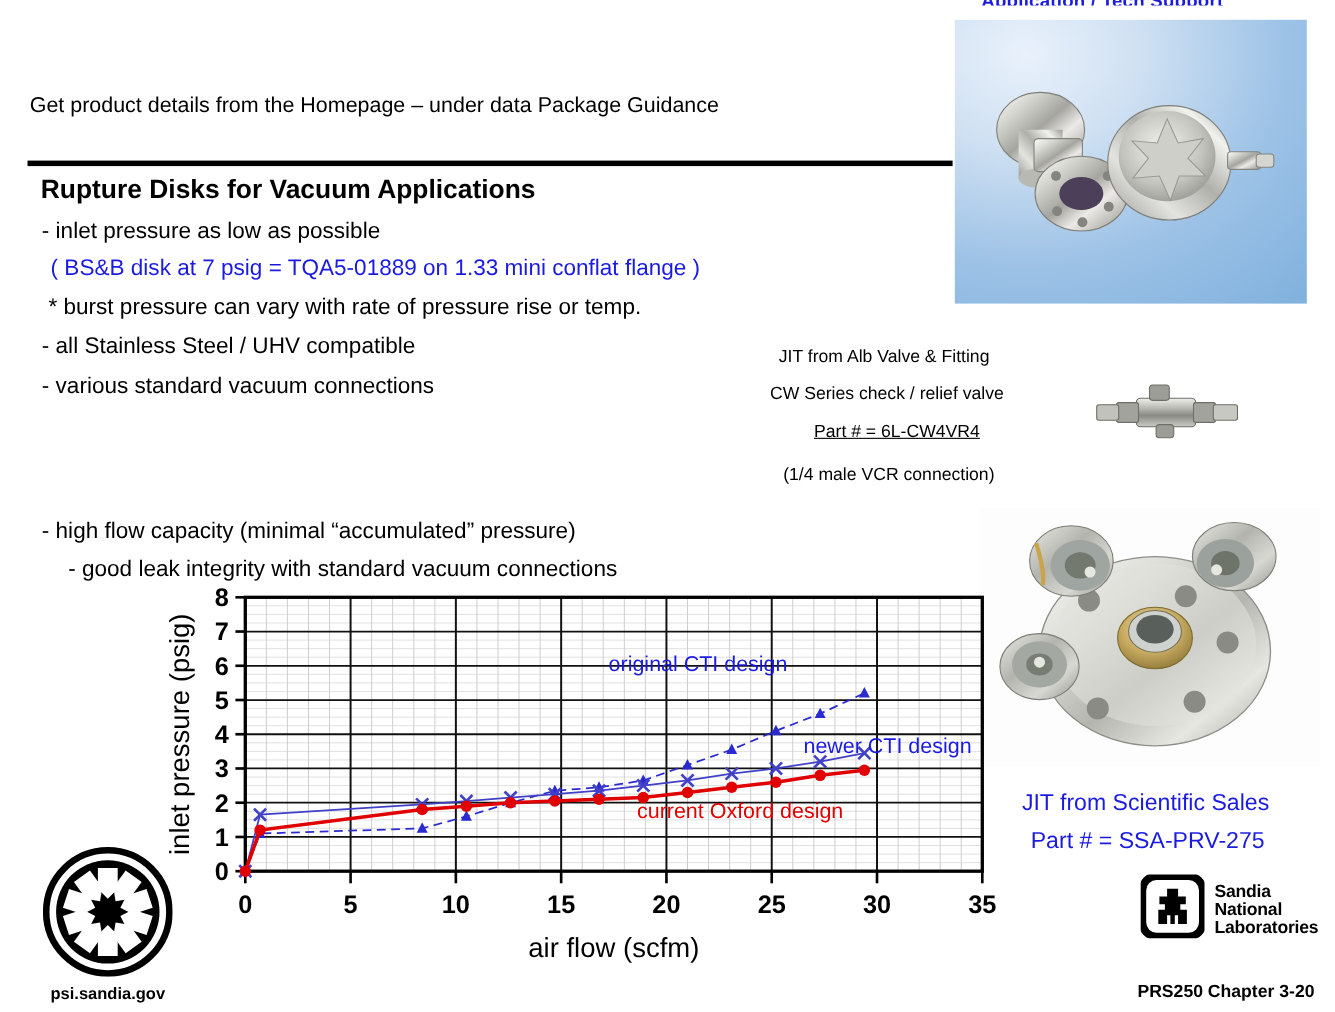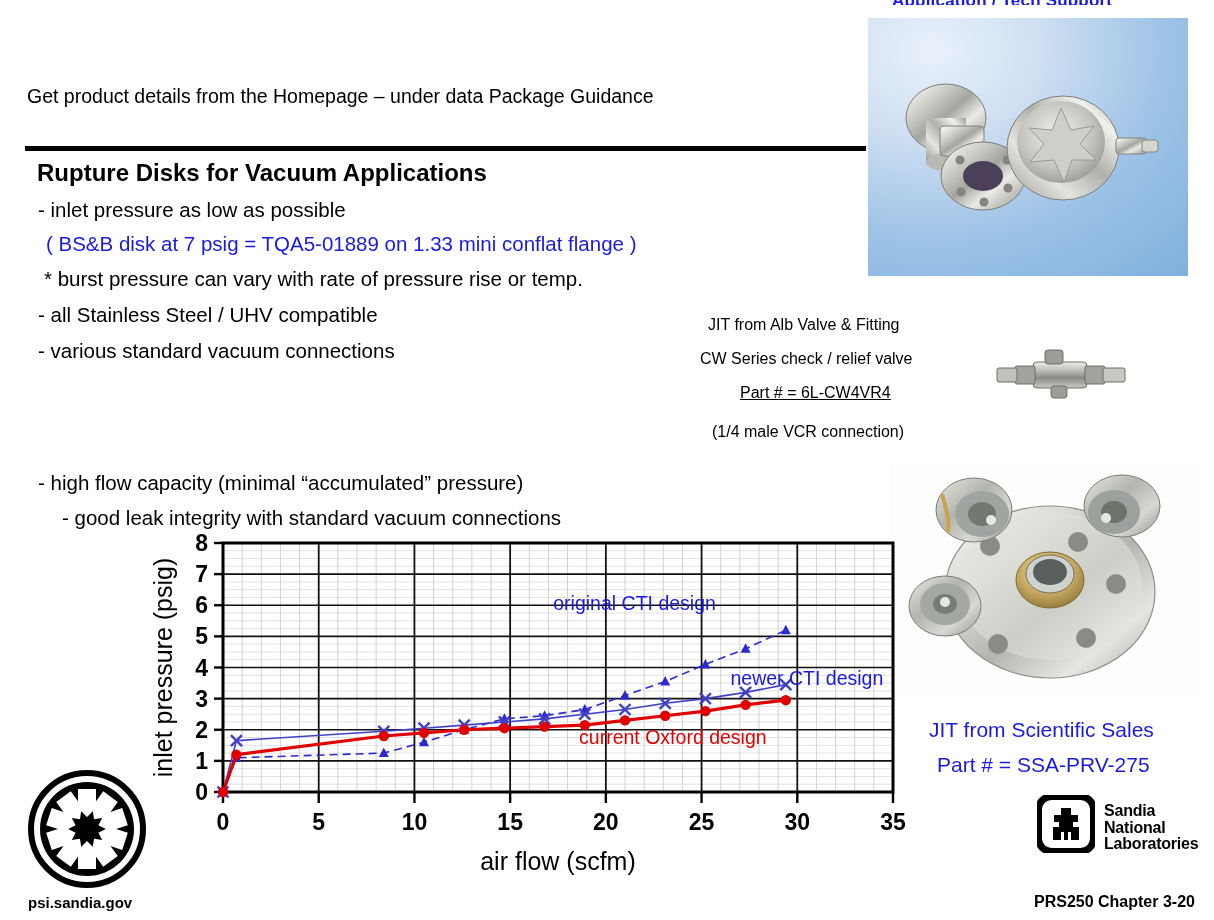--- a/index.html
+++ b/index.html
@@ -57,21 +57,21 @@
     background:
       radial-gradient(120% 120% at 20% 12%, #e9f1fb 0%, #cfe0f2 28%, #9dc2e6 62%, #7fb0dd 100%);
   }
   #photo-check-valve{left:985px;top:340px;width:150px;height:68px;background:transparent;}
   #photo-prv-flange{left:890px;top:462px;width:310px;height:235px;background:#fdfdfd;}
 
   
   #chart{position:absolute;left:0;top:520px;width:950px;height:400px;}
 
   
-  #psi-logo-block{position:absolute;left:28px;top:770px;width:140px;text-align:left;}
+  #psi-logo-block{position:absolute;left:28px;top:770px;width:140px;text-align:center;}
   .psi-caption{font-size:15px;font-weight:700;margin-top:2px;}
 
   
   #sandia-logo-block{position:absolute;left:1037px;top:795px;display:flex;align-items:flex-end;gap:9px;}
   .sandia-words{font-size:16px;font-weight:700;line-height:1.04;letter-spacing:-0.2px;}
   .footer-note{
     position:absolute;left:1034px;top:893px;font-size:16px;font-weight:700;white-space:nowrap;
   }
 </style>
 </head>

